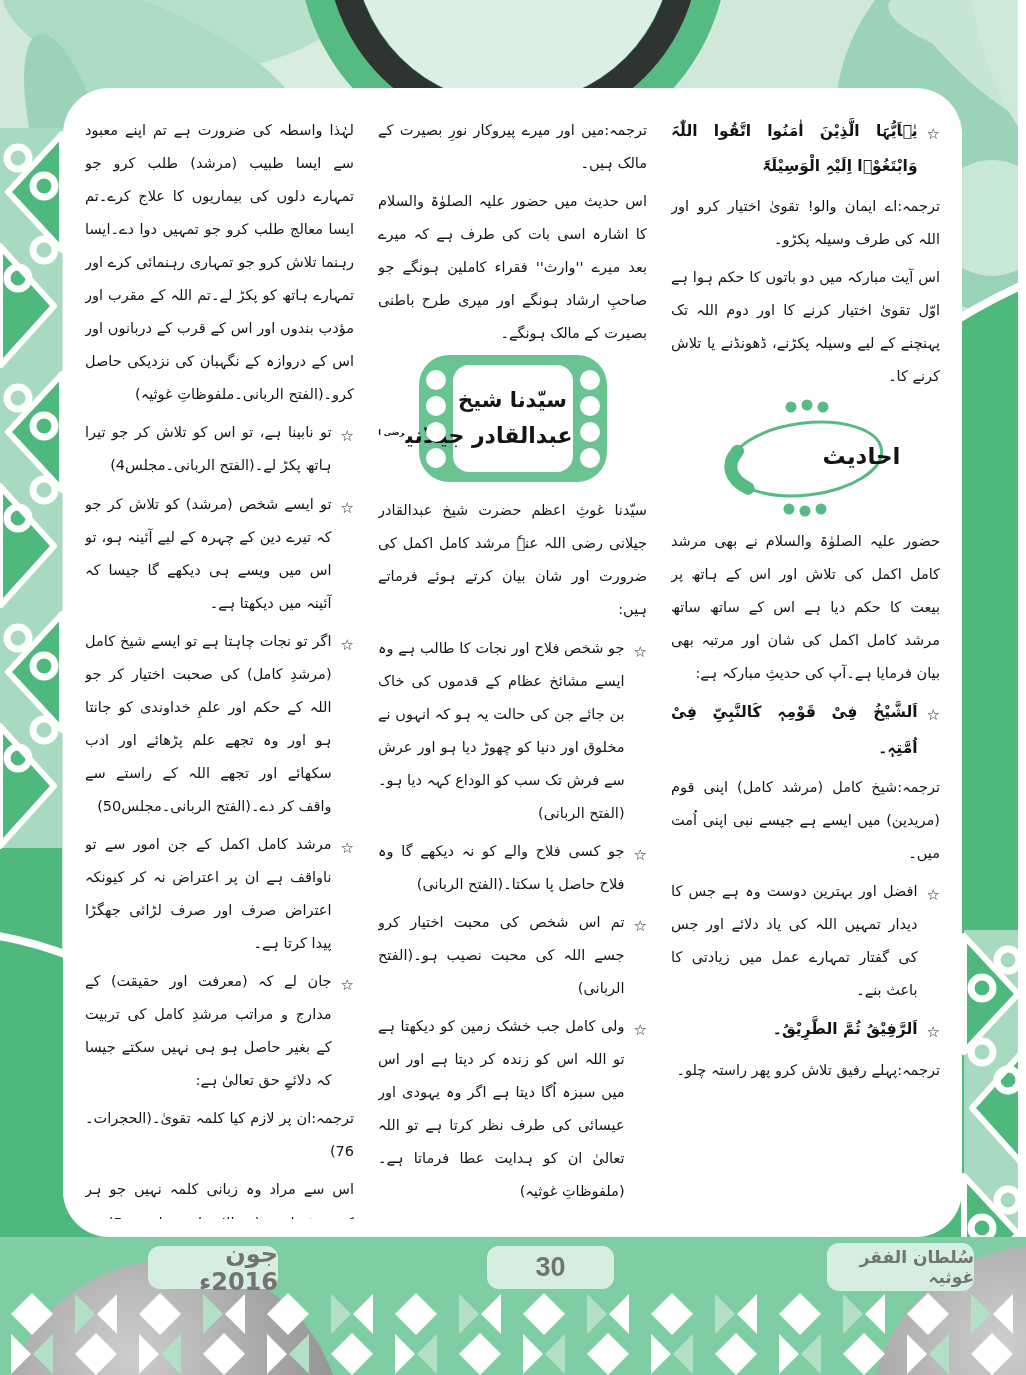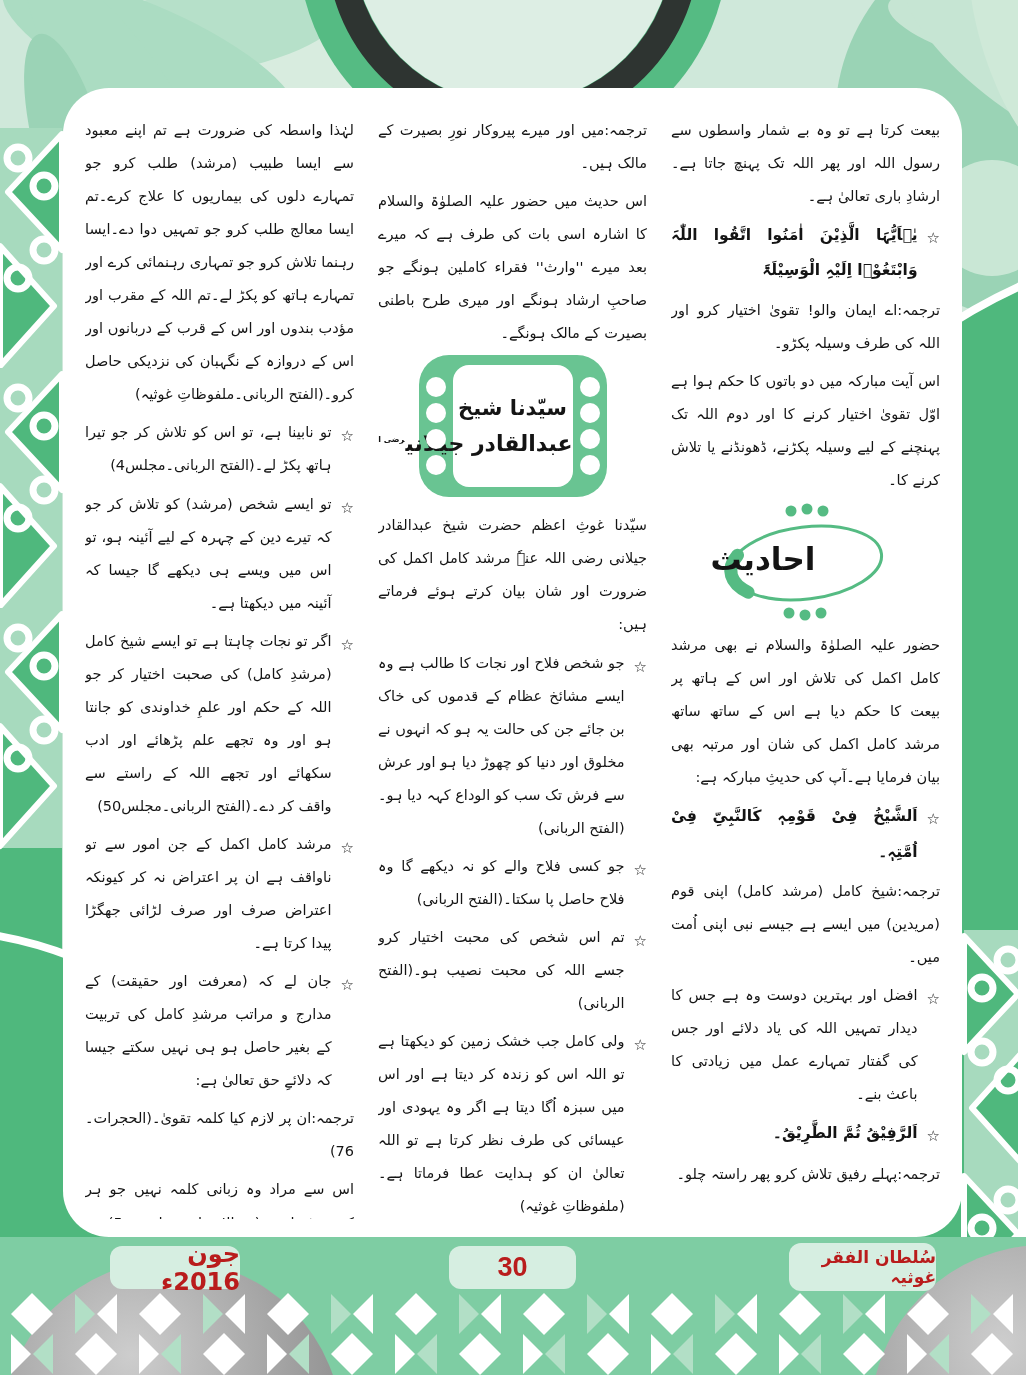--- a/index.html
+++ b/index.html
@@ -14,35 +14,35 @@
   .para{margin:0 0 5px;}
   .star-item{display:flex;gap:9px;align-items:flex-start;flex-wrap:wrap;margin:0 0 5px;}
   .star{flex:none;padding-top:3px;font-size:15px;color:#222;}
   .stext{flex:1;min-width:0;margin:0;}
   .arabic .stext{font-weight:bold;font-size:15.5px;}
   .ref{width:100%;text-align:left;margin:-2px 0 2px;}
   
   .ahadith-badge{position:relative;width:190px;height:118px;margin:6px auto 8px;}
   .ahadith-badge svg{position:absolute;inset:0;}
   .badge-label{position:absolute;left:0;right:0;top:50%;transform:translateY(-54%);
-               text-align:left;font-weight:bold;font-size:31px;}
-  
-  .title-box{position:relative;width:188px;height:142px;margin:4px auto 12px;background:#69c492;
+               text-align:right;font-weight:bold;font-size:23px;}
+  
+  .title-box{position:relative;width:188px;height:127px;margin:4px auto 12px;background:#69c492;
              border-radius:30px;}
   .tb-inner{position:absolute;inset:10px 34px;background:#fff;border-radius:16px;display:flex;
             flex-direction:column;justify-content:center;text-align:center;line-height:1.6;}
   .tb-l1{font-weight:bold;font-size:21px;}
   .tb-l2{font-weight:bold;font-size:22px;white-space:nowrap;}
   .tb-hon{font-size:8px;vertical-align:super;margin-right:1px;}
   .tb-dots{position:absolute;top:50%;transform:translateY(-50%);display:flex;flex-direction:column;gap:6px;}
   .tb-left{left:7px;}  .tb-right{right:7px;}
   .tb-dots i{width:20px;height:20px;border-radius:50%;background:#fff;display:block;}
   
   .pill{position:absolute;z-index:3;background:#d6eee1;border-radius:12px;display:flex;
-        align-items:center;justify-content:center;color:#b91c1c;font-weight:bold;}
+        align-items:center;justify-content:center;color:#737373;font-weight:bold;margin-left:38px;}
   .pill-date{left:110px;top:1246px;width:130px;height:43px;font-size:24px;direction:rtl;}
   .pill-page{left:449px;top:1246px;width:127px;height:43px;font-size:27px;
              font-family:"Liberation Sans",sans-serif;}
   .pill-logo{left:789px;top:1243px;width:147px;height:48px;font-size:17px;direction:rtl;}
 </style>
 </head>
 <body>
 
 <div class="page">
 
@@ -108,21 +108,20 @@
 
     <circle cx="172" cy="1430" r="170" fill="url(#gry)"></circle>
     <circle cx="1045" cy="1420" r="175" fill="url(#gry)"></circle>
 
     <rect x="0" y="1292" width="1026" height="83" fill="url(#chk)"></rect>
   </svg>
 
   <div class="panel">
     <div class="cols">
       <section class="col">
-          <p class="para">بیعت کرتا ہے تو وہ بے شمار واسطوں سے رسول اللہ اور پھر اللہ تک پہنچ جاتا ہے۔ارشادِ باری تعالیٰ ہے۔</p>
           <div class="star-item arabic">
             <span class="star">☆</span>
             <p class="stext">یٰۤاَیُّہَا الَّذِیْنَ اٰمَنُوا اتَّقُوا اللّٰہَ وَابْتَغُوْۤا اِلَیْہِ الْوَسِیْلَۃَ</p>
           </div>
           <p class="para">ترجمہ:اے ایمان والو! تقویٰ اختیار کرو اور اللہ کی طرف وسیلہ پکڑو۔</p>
           <p class="para">اس آیت مبارکہ میں دو باتوں کا حکم ہوا ہے اوّل تقویٰ اختیار کرنے کا اور دوم اللہ تک پہنچنے کے لیے وسیلہ پکڑنے، ڈھونڈنے یا تلاش کرنے کا۔</p>
           <div class="ahadith-badge">
             <svg width="190" height="118" viewBox="0 0 190 118">
               <g transform="rotate(-7 95 60)">
                 <ellipse cx="95" cy="60" rx="76" ry="36" fill="none" stroke="#55bb83" stroke-width="3"></ellipse>

